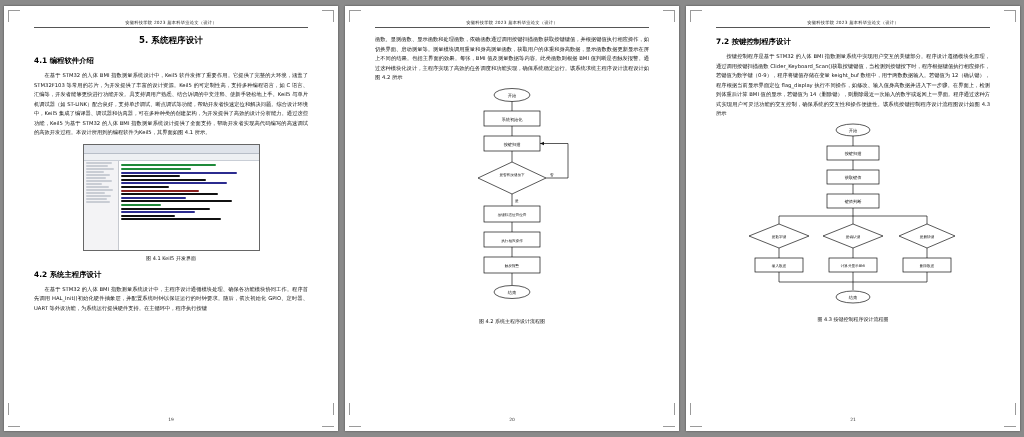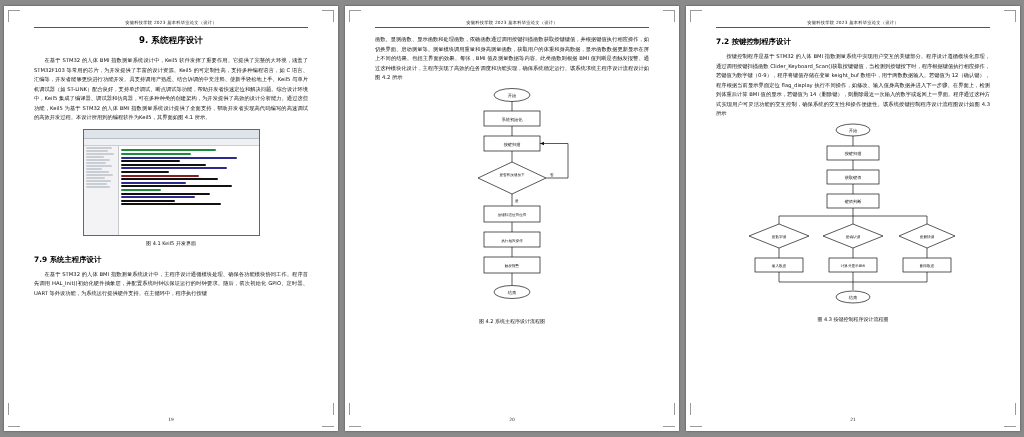--- a/index.html
+++ b/index.html
@@ -44,21 +44,22 @@
       <div class="mark v" style="left:4px;top:4px;"></div>
     <div class="mark h" style="right:4px;top:4px;"></div>
       <div class="mark v" style="right:4px;top:4px;"></div>
     <div class="mark h" style="left:4px;bottom:4px;"></div>
       <div class="mark v" style="left:4px;bottom:16px;"></div>
     <div class="mark h" style="right:4px;bottom:4px;"></div>
       <div class="mark v" style="right:4px;bottom:16px;"></div>
     <div class="crop">
       <div class="hdr">安徽科技学院 2023 届本科毕业论文（设计）</div>
       <div class="hdr-rule"></div>
-      <h2 class="sec">9. 系统程序设计</h2>
+      <h2 class="sec">5. 系统程序设计</h2>
+      <h3 class="sub">4.1 编程软件介绍</h3>
       <p class="body">在基于 STM32 的人体 BMI 指数测量系统设计中，Keil5 软件发挥了重要作用。它提供了完整的大环境，涵盖了 STM32F103 等常用的芯片，为开发提供了丰富的设计资源。Keil5 的可定制性高，支持多种编程语言，如 C 语言、汇编等，开发者能够更快进行功能开发。具支持调用产熟悉、结合诉调的中文注释、使新手轻松地上手。Keil5 与单片机调试器（如 ST-LINK）配合良好，支持单步调试、断点调试等功能，帮助开发者快速定位和解决问题。综合设计环境中，Keil5 集成了编译器、调试器和仿真器，可在多种种类的创建架构，为开发提供了高效的设计分析能力。通过这些功能，Keil5 为基于 STM32 的人体 BMI 指数测量系统设计提供了全面支持，帮助开发者实现高代码编写的高速调试的高效开发过程。本设计所用到的编程软件为Keil5，其界面如图 4.1 所示。</p>
       <div class="figbox">
         <div class="shot">
           <div class="tbar"></div>
           <div class="tbar2"></div>
           <div class="wrap">
             <div class="left">
               <div class="tline" style="width:26px;"></div>
                 <div class="tline" style="width:22px;"></div>
               <div class="tline" style="width:28px;"></div>
@@ -90,21 +91,21 @@
               <div class="ln" style="width:66%;background:#111;"></div>
               <div class="ln" style="width:55%;background:#2b2b8f;"></div>
               <div class="ln" style="width:40%;background:#111;"></div>
               <div class="ln" style="width:74%;background:#111;"></div>
             </div>
           </div>
 
         </div>
         <div class="cap">图 4.1 Keil5 开发界面</div>
       </div>
-      <h3 class="sub">7.9 系统主程序设计</h3>
+      <h3 class="sub">4.2 系统主程序设计</h3>
       <p class="body">在基于 STM32 的人体 BMI 指数测量系统设计中，主程序设计通循模块处理、确保各功能模块协同工作。程序首先调用 HAL_Init()初始化硬件抽象层，并配置系统时钟以保证运行的时钟要求。随后，依次初始化 GPIO、定时器、UART 等外设功能，为系统运行提供硬件支持。在主循环中，程序执行按键</p>
       <div class="ftr">19</div>
     </div>
   </div>
 
   <div class="page">
     <div class="mark h" style="left:4px;top:4px;"></div>
       <div class="mark v" style="left:4px;top:4px;"></div>
     <div class="mark h" style="right:4px;top:4px;"></div>
       <div class="mark v" style="right:4px;top:4px;"></div>

